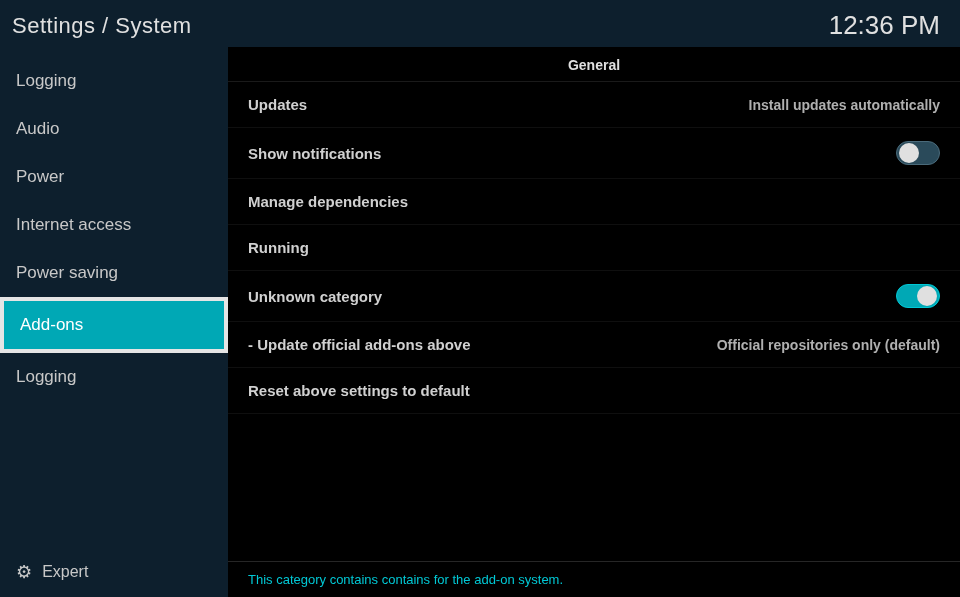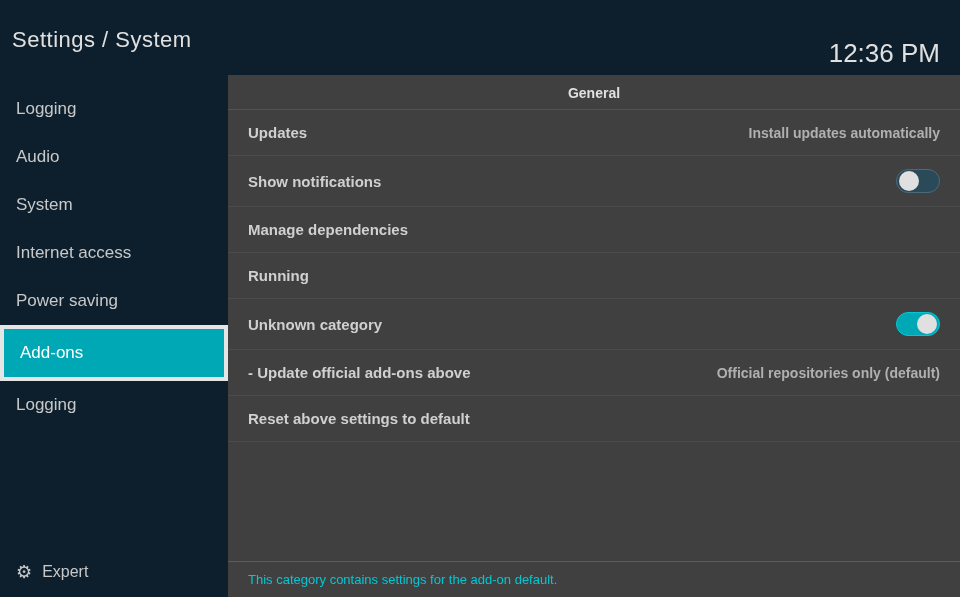--- a/index.html
+++ b/index.html
@@ -39,21 +39,20 @@
       font-size: 22px;
       font-weight: 400;
       color: #e0e0e0;
       letter-spacing: 0.5px;
     }
 
     .header-time {
       font-size: 26px;
       font-weight: 300;
       color: #e0e0e0;
-      margin-top: 28px;
     }
 
     
     .main-layout {
       display: flex;
       flex: 1;
       overflow: hidden;
     }
 
     
@@ -89,21 +88,21 @@
       font-size: 16px;
     }
 
     .gear-icon {
       font-size: 18px;
     }
 
     
     .content-area {
       flex: 1;
-      background: #404040;
+      background: #000000;
       display: flex;
       flex-direction: column;
       position: relative;
     }
 
     .content-scroll {
       flex: 1;
       overflow: hidden;
       padding: 0;
     }
@@ -193,21 +192,21 @@
     <span class="header-time">12:36 PM</span>
   </div>
 
   <div class="main-layout">
 
     <div class="sidebar">
 
       <div id="sidebar-items">
           <div class="sidebar-item">Logging</div>
           <div class="sidebar-item">Audio</div>
-          <div class="sidebar-item">System</div>
+          <div class="sidebar-item">Power</div>
           <div class="sidebar-item">Internet access</div>
           <div class="sidebar-item">Power saving</div>
           <div class="sidebar-item active">Add-ons</div>
           <div class="sidebar-item">Logging</div>
         </div>
       <div class="sidebar-bottom">
         <span class="gear-icon">⚙</span>
         <span>Expert</span>
       </div>
     </div>
@@ -241,18 +240,18 @@
             <div class="settings-row">
               <span class="settings-row-label">- Update official add-ons above</span>
               <span class="settings-row-value">Official repositories only (default)</span>
             </div>
             <div class="settings-row">
               <span class="settings-row-label">Reset above settings to default</span>
             </div>
           </div>
       </div>
       <div class="status-bar">
-        <span>This category contains settings for the add-on default.</span>
+        <span>This category contains contains for the add-on system.</span>
       </div>
     </div>
 
   </div>
 </div>
 
 </body></html>

